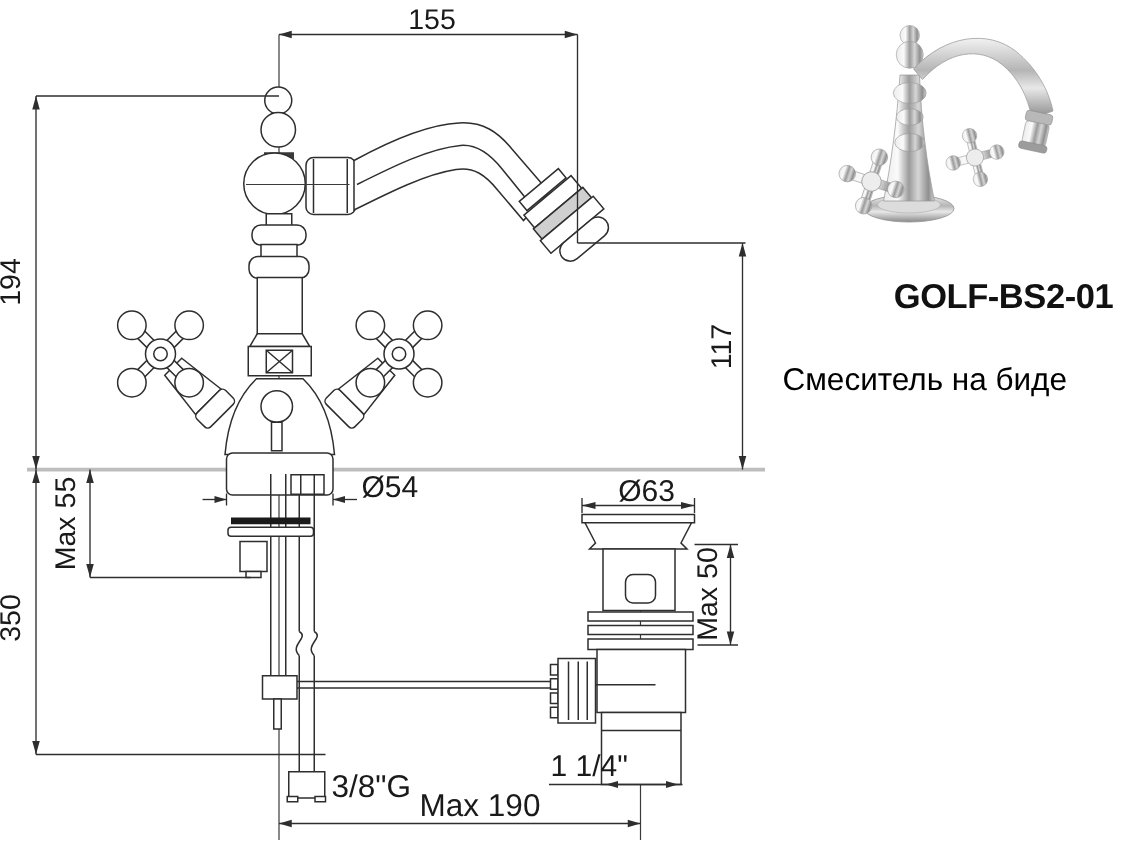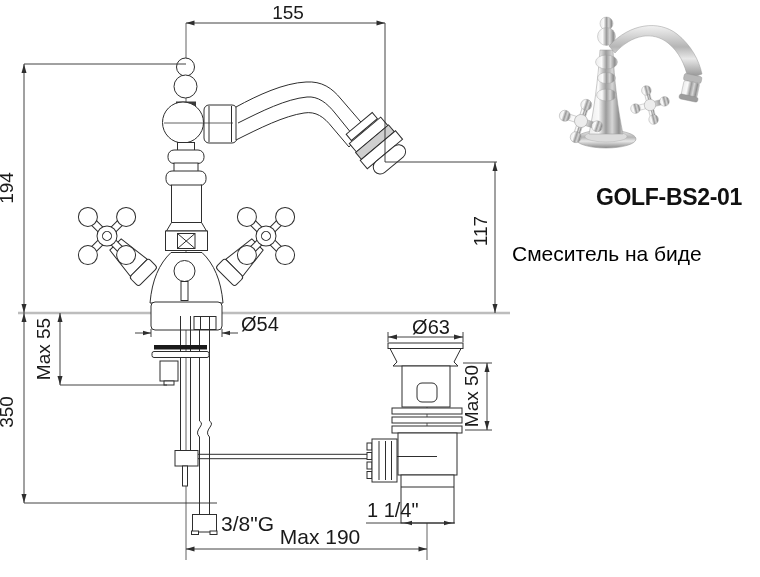--- a/index.html
+++ b/index.html
@@ -13,21 +13,21 @@
   .cl{stroke:#3a3a3a;stroke-width:0.8;fill:none;}
   .dim{stroke:#2e2e2e;stroke-width:0.9;fill:none;}
   .ar{fill:#2e2e2e;stroke:none;}
   text{fill:#1a1a1a;}
   .t19{font-size:19px;}
   .t20{font-size:20px;}
   .t21{font-size:21px;}
   .mid{text-anchor:middle;}
   #code{position:absolute;left:549px;top:184px;width:240px;text-align:center;
         font-size:23px;font-weight:bold;letter-spacing:-0.3px;color:#111;}
-  #desc{position:absolute;left:512px;top:240px;width:245px;text-align:left;
+  #desc{position:absolute;left:494px;top:240px;width:245px;text-align:center;
         font-size:21px;line-height:27px;color:#000;}
 </style>
 </head>
 <body>
 
 <div id="stage">
 <svg width="760" height="577" viewBox="0 0 760 577">
   <defs>
     <linearGradient id="chrH" x1="0" y1="0" x2="1" y2="0">
       <stop offset="0" stop-color="#ececec"></stop>

